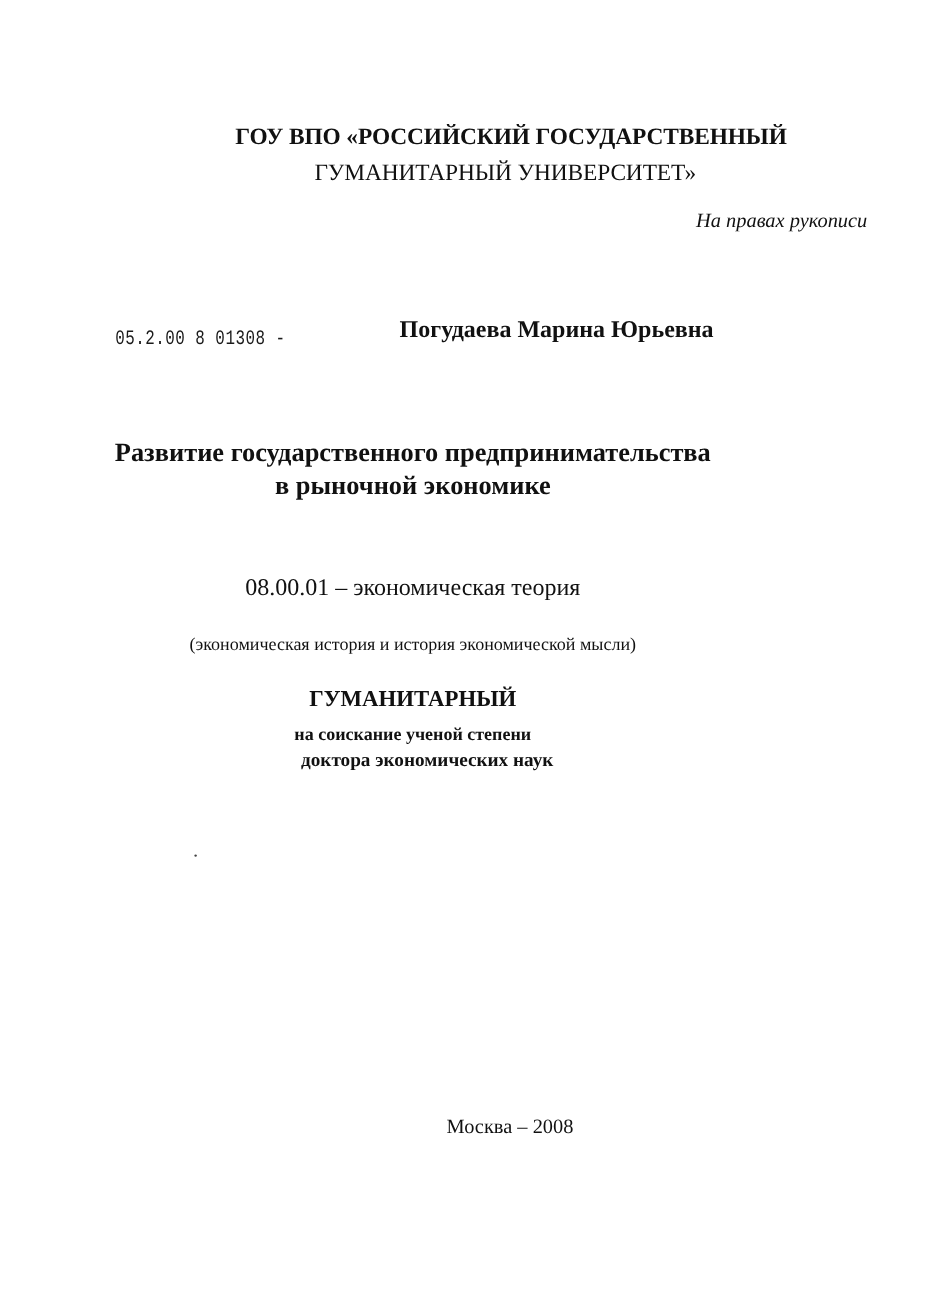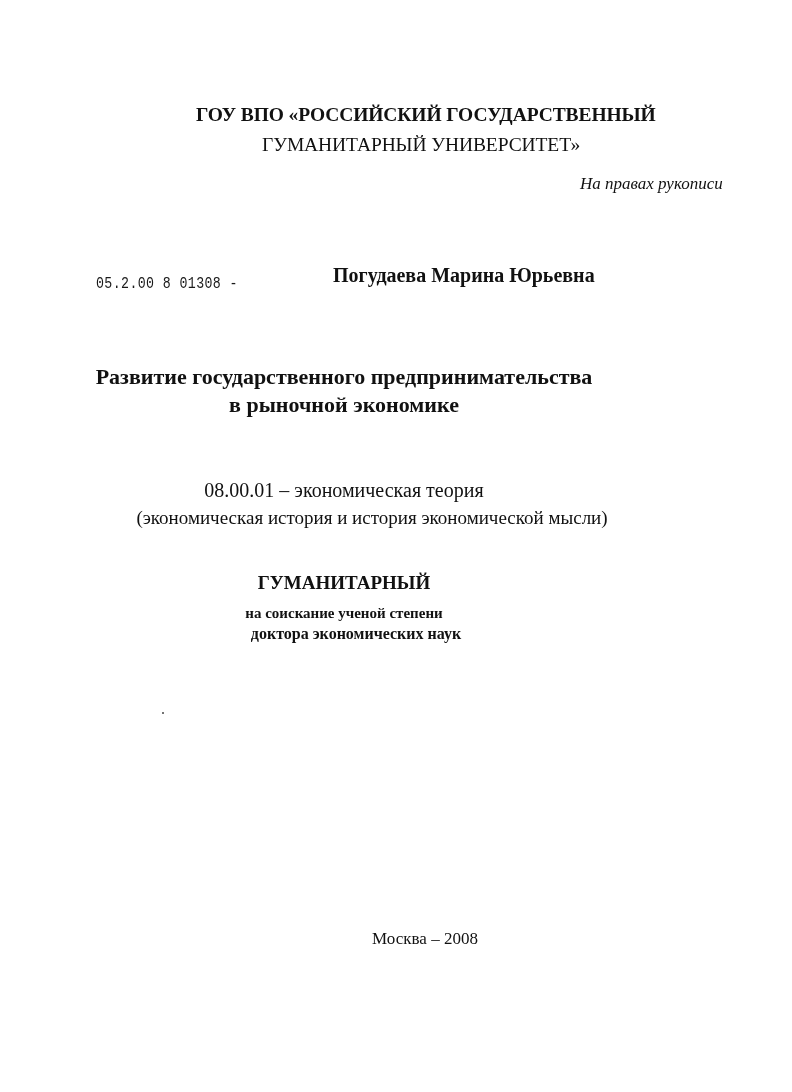--- a/index.html
+++ b/index.html
@@ -30,21 +30,21 @@
       transform-origin: left center;
       letter-spacing: 0.5px;
       color: #1a1a1a;
     }
     .author { top: 264px; left: 287px; font-size: 20px; font-weight: bold; margin-left: 46px; }
 
     .title1 { top: 364px; font-size: 22px; font-weight: bold; }
     .title2 { top: 392px; font-size: 22px; font-weight: bold; }
 
     .spec1 { top: 479px; font-size: 20px; }
-    .spec2 { top: 507px; font-size: 19px; padding-left: 28px; }
+    .spec2 { top: 530px; font-size: 15px; }
 
     .doctype { top: 572px; font-size: 19px; font-weight: bold; }
     .degree1 { top: 605px; font-size: 15px; font-weight: bold; }
     .degree2 { top: 625px; font-size: 16px; font-weight: bold; padding-left: 12px; }
 
     .speck {
       top: 712px; left: 162px;
       width: 2px; height: 2px;
       background: #444;
       border-radius: 50%;

